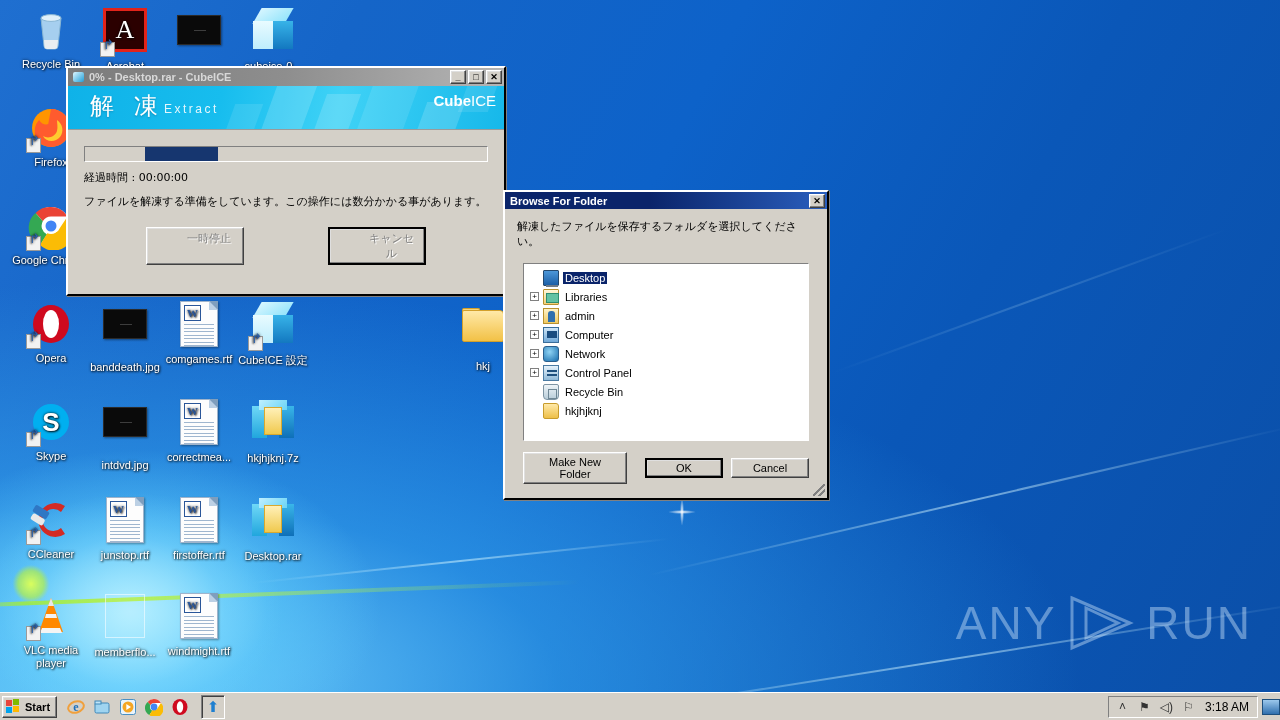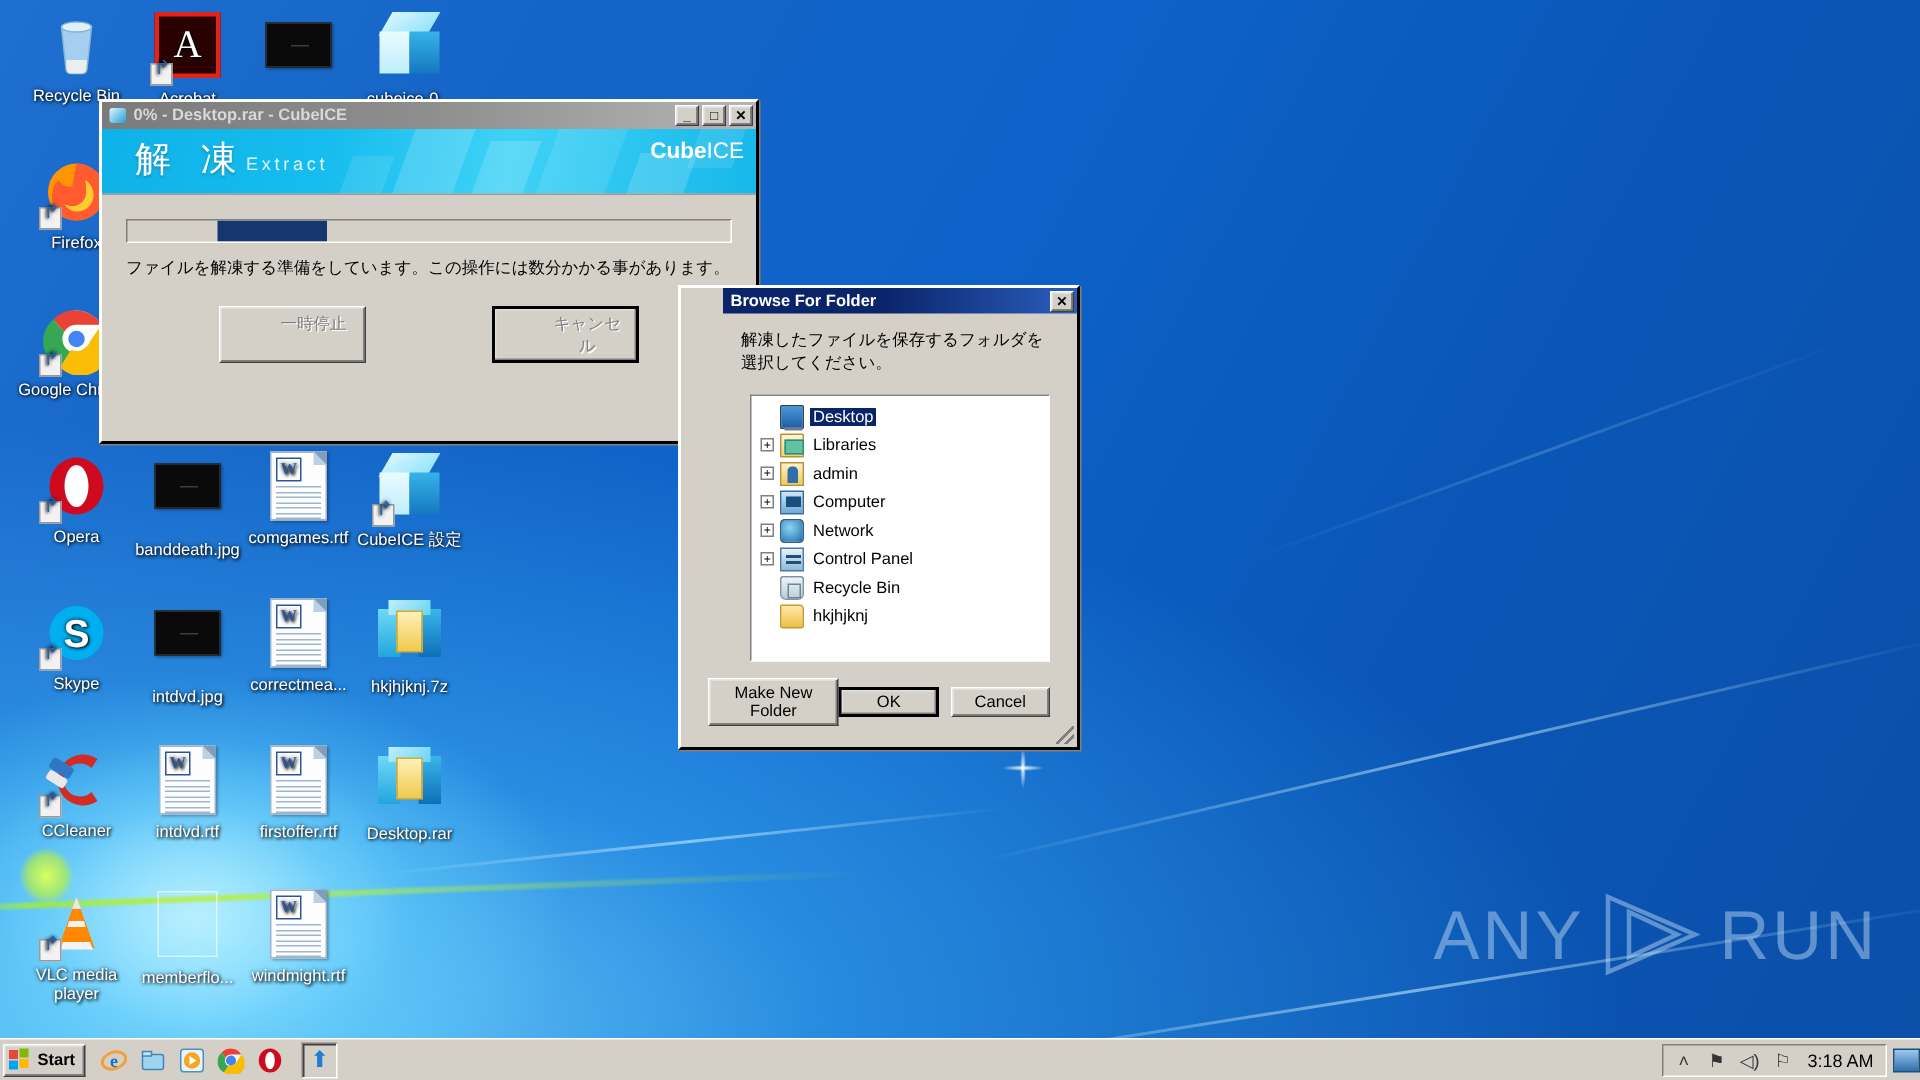--- a/index.html
+++ b/index.html
@@ -193,21 +193,21 @@
     border:1px solid; border-color:#808080 #ffffff #ffffff #808080;
     position:relative; overflow:hidden;
   }
   .pbar .chunk { position:absolute; top:0; height:100%; background:#16366f; }
   .elapsed { margin-top:8px; font-size:11px; font-family:"DejaVu Sans", sans-serif; }
   .statusmsg { margin-top:9px; font-size:11px; font-family:"DejaVu Sans", sans-serif; }
   #cubeice .btnrow { margin-top:18px; display:flex; justify-content:center; gap:84px; }
   #cubeice .btnrow .btn95 { width:98px; font-family:"DejaVu Sans", sans-serif;padding-left:36px; }
 
   
-  #browse { left:452px; top:190px; width:268px; height:310px;padding-left:28px; }
+  #browse { left:503px; top:190px; width:326px; height:310px; }
   #browse .titlebar { height:17px; }
   #browse .prompt { padding:10px 12px 0 12px; font-size:11px; font-family:"DejaVu Sans", sans-serif; }
   #browse .tree {
     margin:14px 18px 0 18px; height:178px; background:#fff;
     border:1px solid; border-color:#808080 #ffffff #ffffff #808080;
     overflow:hidden; padding:4px 2px;
   }
   .trow { display:flex; align-items:center; height:19px; font-size:11px; padding-left:4px; }
   .trow .expander {
     width:9px; height:9px; margin-right:4px; background:#fff; border:1px solid #808080;
@@ -450,21 +450,21 @@
               <i></i>
               <i></i>
               <i></i>
               <i></i>
               <i></i>
               <i></i>
               <i></i>
             </span>
           </div>
         </div>
-        <span class="lbl">intdvd.rtf</span>
+        <span class="lbl">junstop.rtf</span>
       </div>
       <div class="dicon" style="left: 156px; top: 496px;">
         <div class="glyph">
           <div class="ic-doc">
             <span class="wbox">W</span>
             <span class="lines">
               <i></i>
               <i></i>
               <i></i>
               <i></i>
@@ -561,20 +561,21 @@
       <div class="sq" style="left:396px; top:-8px; width:30px; height:34px; background:rgba(255,255,255,0.10);"></div>
       <div class="jp">解 凍</div>
       <div class="en">Extract</div>
       <div class="brand"><span>Cube</span><span class="ice">ICE</span></div>
     </div>
 
     <div class="body">
       <div class="pbar">
         <div class="chunk" id="pbar-chunk" style="left: 15%; width: 18%; background: rgb(22, 54, 111);"></div>
       </div>
+      <div class="elapsed">経過時間 : 00:00:00</div>
       <div class="statusmsg">ファイルを解凍する準備をしています。この操作には数分かかる事があります。</div>
       <div class="btnrow">
         <div class="btn95 disabled">一時停止</div>
         <div class="btn95 disabled defaulted">キャンセル</div>
       </div>
     </div>
   </div>
 
   <div class="win" id="browse">
     <div class="titlebar">

